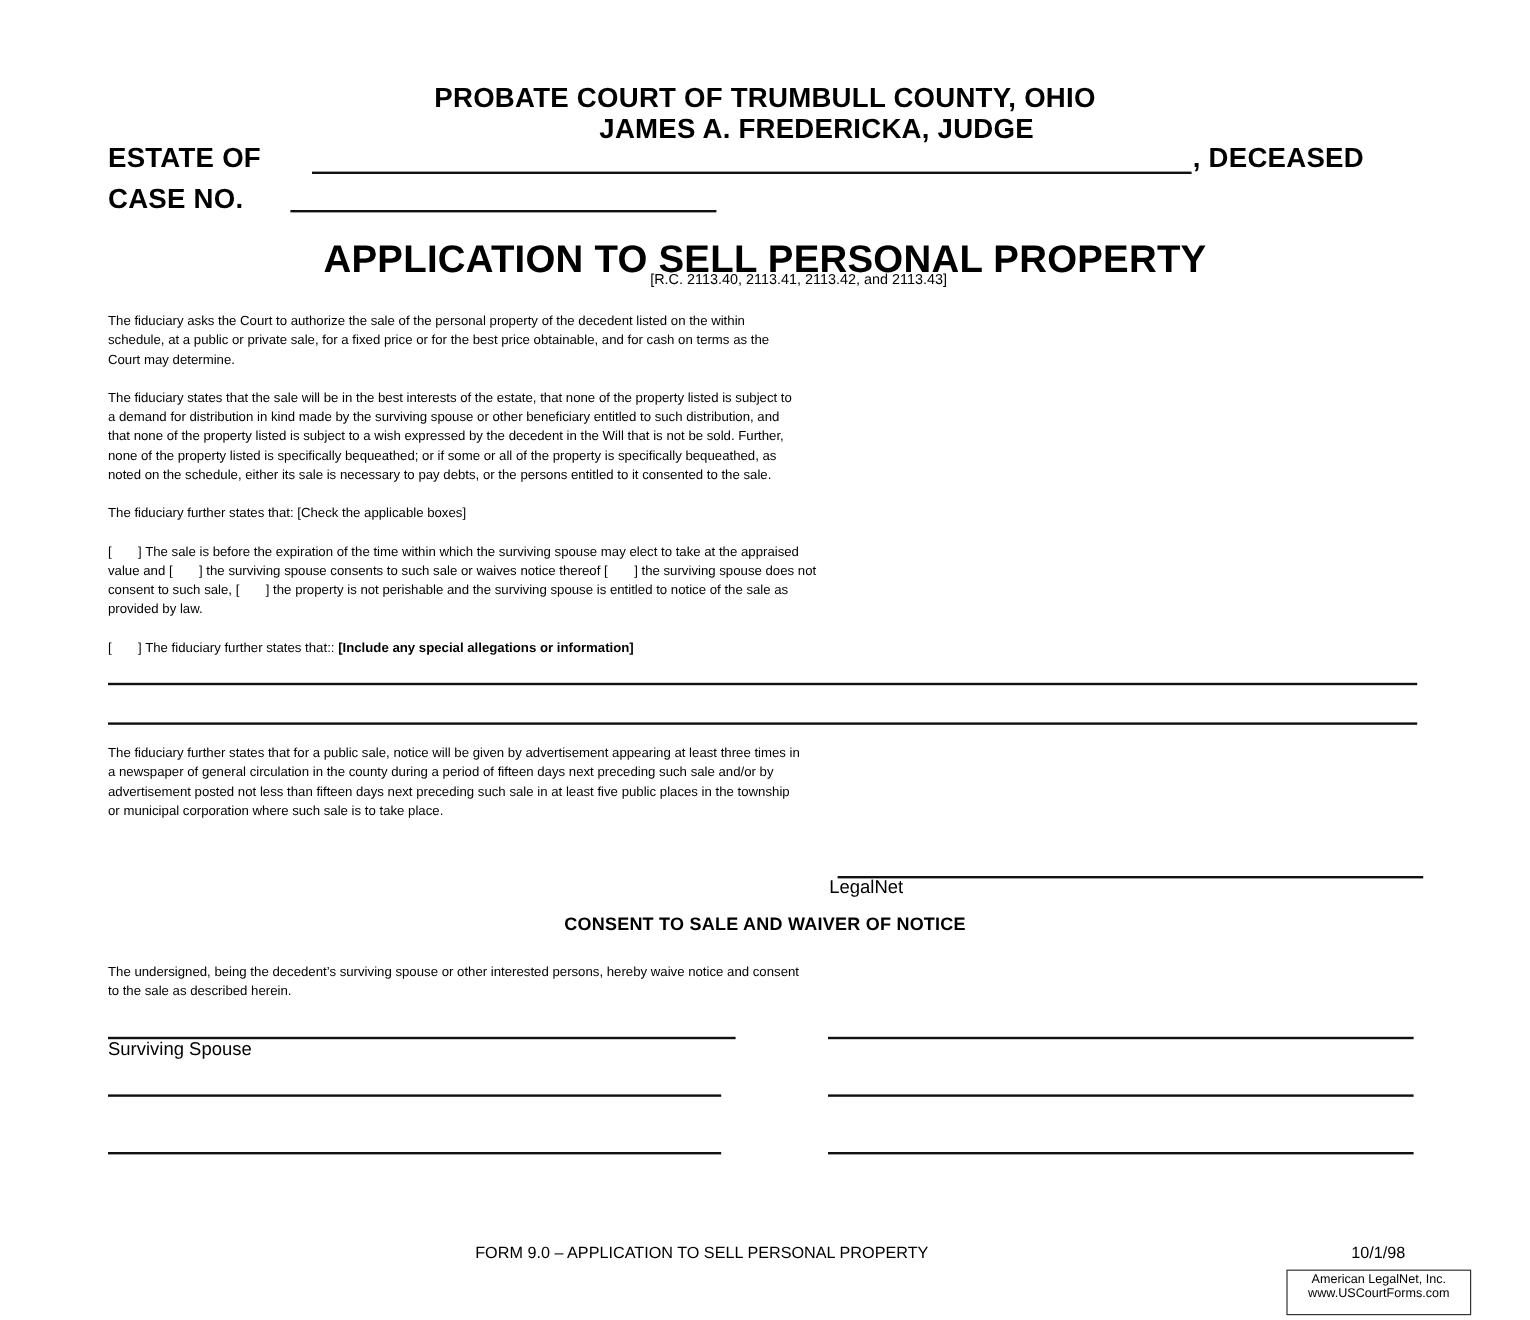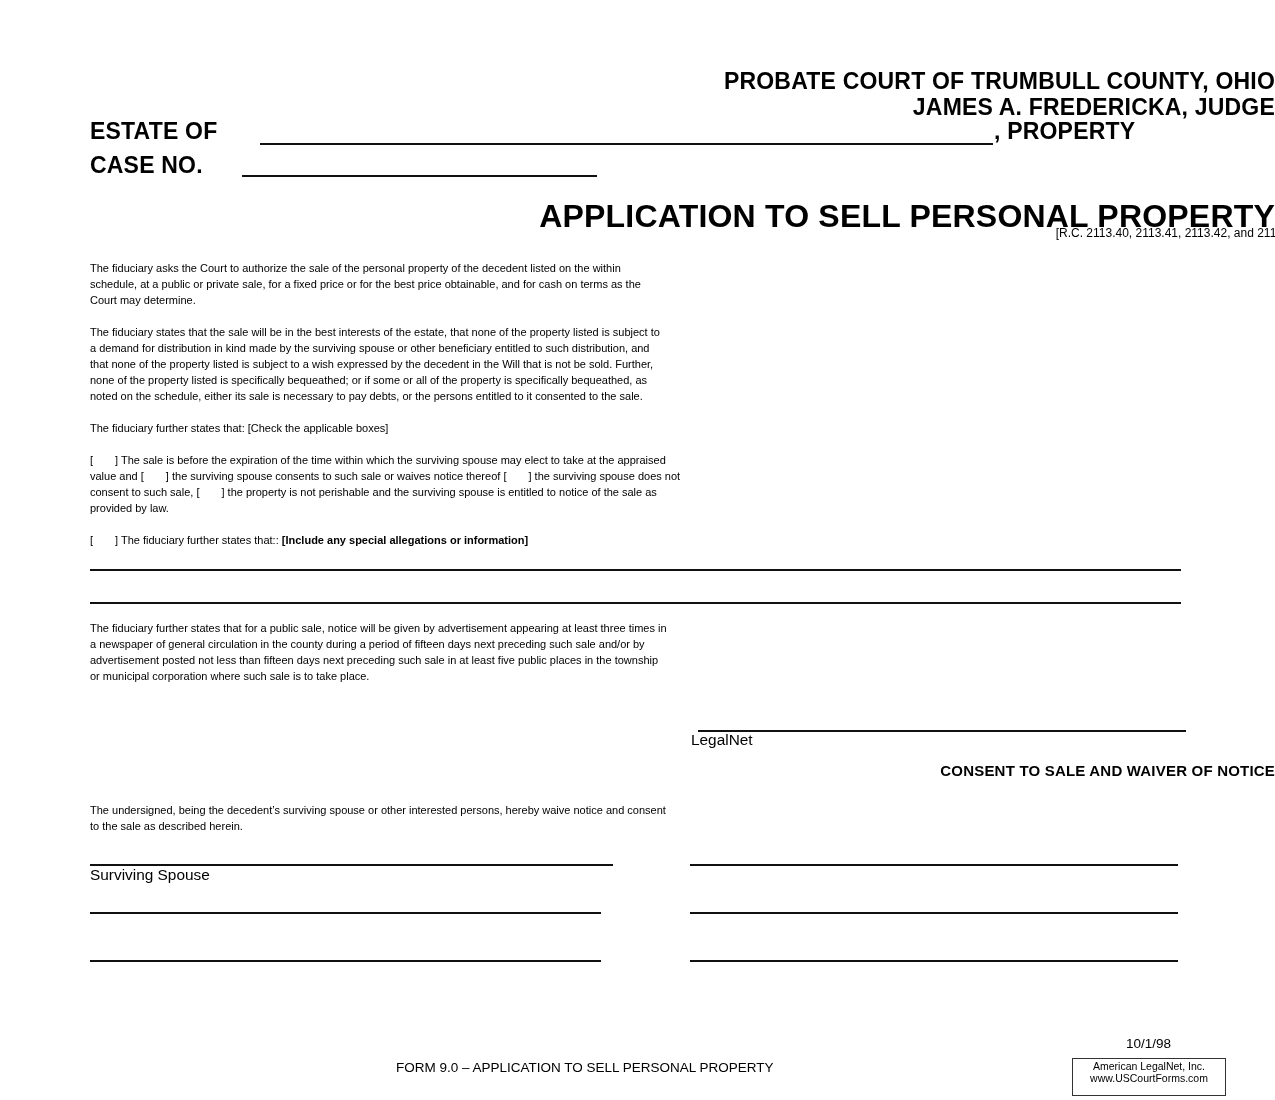--- a/index.html
+++ b/index.html
@@ -2,40 +2,40 @@
 <html><head>
 <meta charset="utf-8">
 <style>
   html, body { margin: 0; padding: 0; background: #ffffff; }
   body {
     width: 1275px; height: 1100px; position: relative; overflow: hidden;
     font-family: "Liberation Sans", sans-serif; color: #000;
   }
   .abs { position: absolute; }
   .hdr { font-weight: bold; font-size: 23px; letter-spacing: 0.2px; white-space: nowrap; }
-  .center { left: 0; width: 1275px; text-align: right; }
+  .center { left: 0; width: 1275px; text-align: center; }
   .line { position: absolute; height: 0; border-top: 2px solid #111; }
   .para { position: absolute; left: 90px; width: 1100px; font-size: 11px; line-height: 16px; white-space: pre-line; }
   .small { font-size: 15.4px; white-space: nowrap; }
   .ck { display: inline-block; width: 22px; }
   .footer { font-size: 13.5px; white-space: nowrap; }
   .stamp {
     position: absolute; left: 1072px; top: 1058px; width: 154px; height: 38px;
     border: 1px solid #333; font-size: 10.5px; line-height: 12px; text-align: center; padding-top: 1px; box-sizing: border-box;
   }
 </style>
 </head>
 <body>
 
 <div class="abs hdr center" style="top:68px;">PROBATE COURT OF TRUMBULL COUNTY, OHIO</div>
 <div class="abs hdr center" style="top:94px; padding-left:86px; box-sizing:border-box;">JAMES A. FREDERICKA, JUDGE</div>
 
 <div class="abs hdr" style="left:90px; top:118px;">ESTATE OF</div>
 <div class="line" style="left:260px; top:143px; width:733px;"></div>
-<div class="abs hdr" style="left:994px; top:118px;">, PROPERTY</div>
+<div class="abs hdr" style="left:994px; top:118px;">, DECEASED</div>
 
 <div class="abs hdr" style="left:90px; top:152px;text-align:center;">CASE NO.</div>
 <div class="line" style="left:242px; top:175px; width:355px;"></div>
 
 <div class="abs hdr center" style="top:198px; font-size:32px;">APPLICATION TO SELL PERSONAL PROPERTY</div>
 <div class="abs center small" style="top:226px; font-size:12px;padding-left:28px;">[R.C. 2113.40, 2113.41, 2113.42, and 2113.43]</div>
 
 <div class="para" style="top:260px;">The fiduciary asks the Court to authorize the sale of the personal property of the decedent listed on the within
 schedule, at a public or private sale, for a fixed price or for the best price obtainable, and for cash on terms as the
 Court may determine.</div>
@@ -89,18 +89,18 @@
 <div class="line" style="left:90px; top:864px; width:523px;"></div>
 <div class="abs small" style="left:90px; top:866px;">Surviving Spouse</div>
 <div class="line" style="left:690px; top:864px; width:488px;"></div>
 
 <div class="line" style="left:90px; top:912px; width:511px;"></div>
 <div class="line" style="left:690px; top:912px; width:488px;"></div>
 
 <div class="line" style="left:90px; top:960px; width:511px;"></div>
 <div class="line" style="left:690px; top:960px; width:488px;"></div>
 
-<div class="abs footer" style="left:396px; top:1060px;">FORM 9.0 – APPLICATION TO SELL PERSONAL PROPERTY</div>
+<div class="abs footer" style="left:396px; top:1036px;">FORM 9.0 – APPLICATION TO SELL PERSONAL PROPERTY</div>
 <div class="abs footer" style="left:1126px; top:1036px;">10/1/98</div>
 <div class="stamp">
   <div>American LegalNet, Inc.</div>
   <div>www.USCourtForms.com</div>
 </div>
 
 </body></html>

